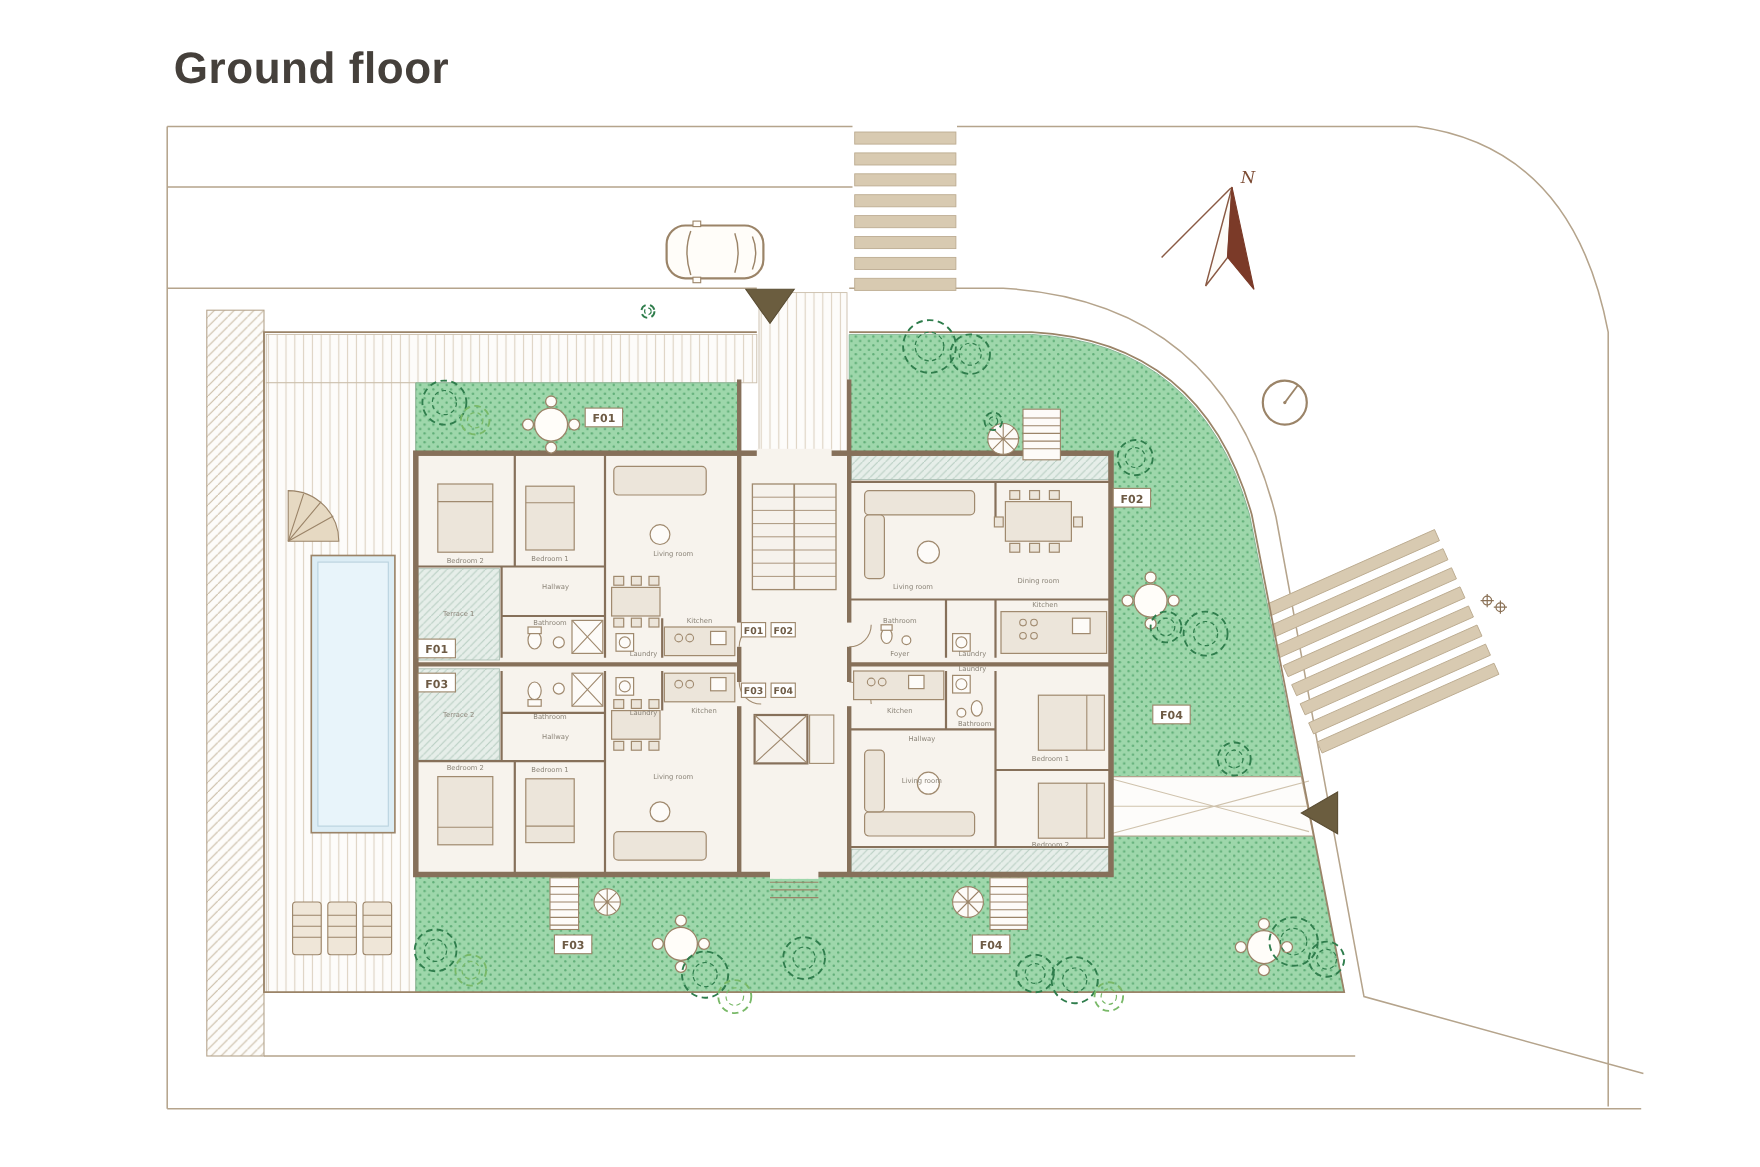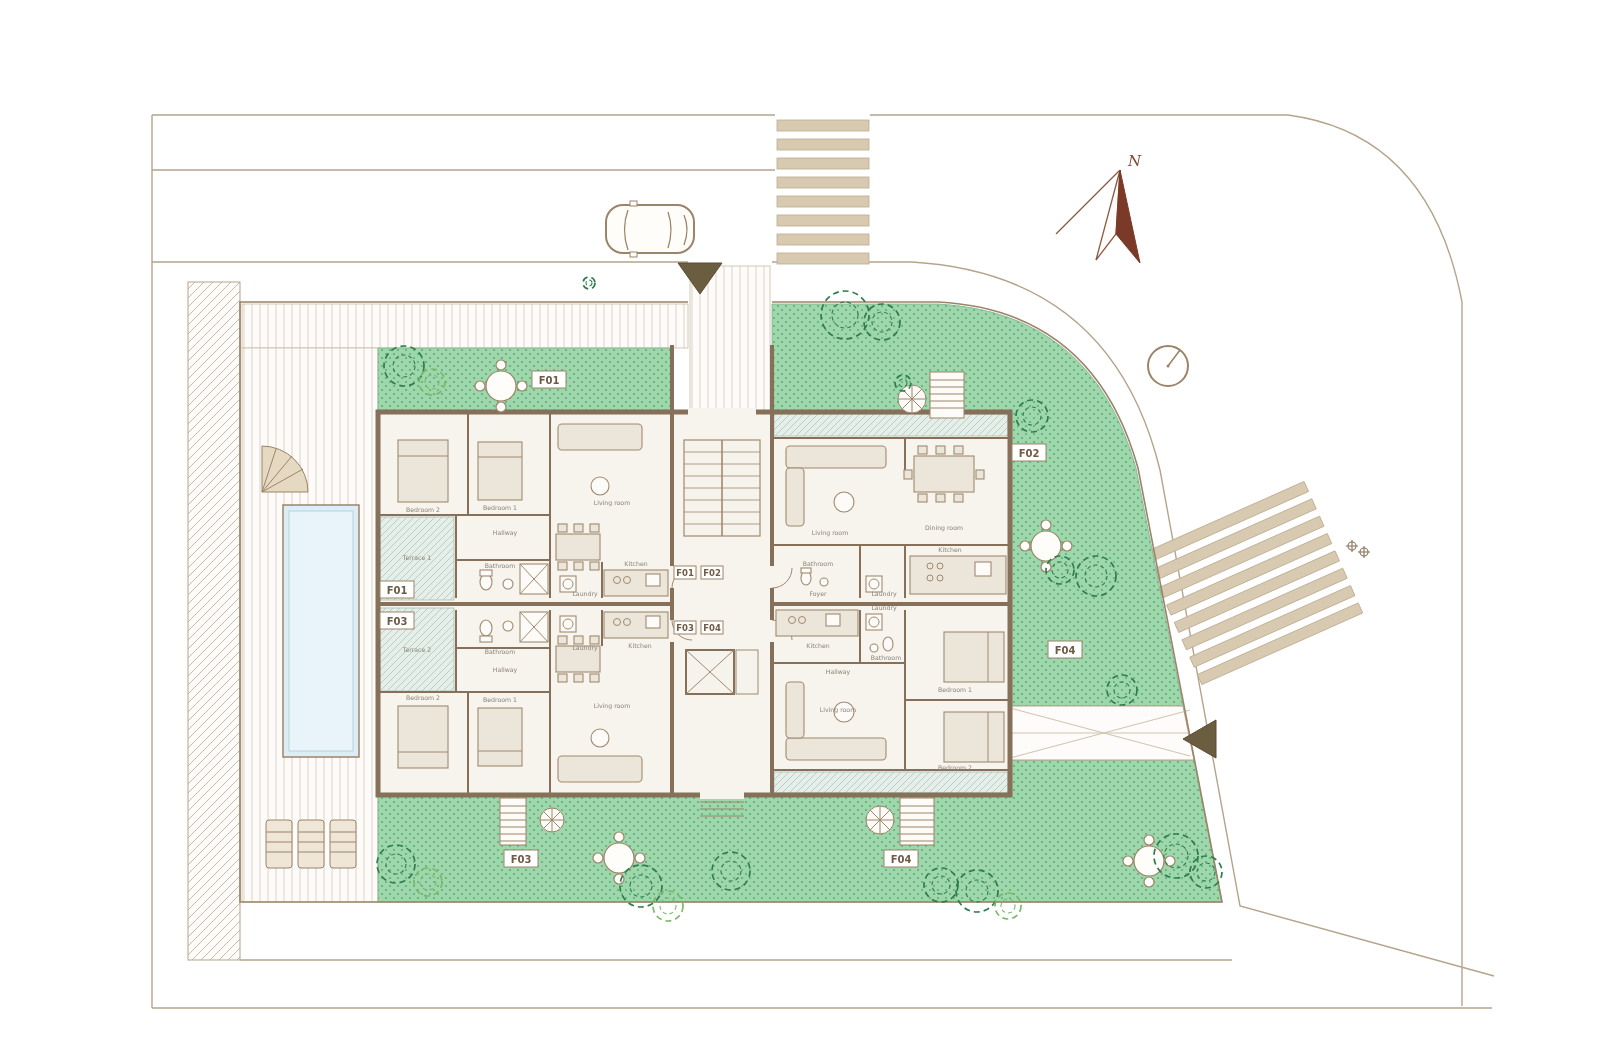--- a/index.html
+++ b/index.html
@@ -19,20 +19,21 @@
   .rlabel{font:6.2px "DejaVu Sans",sans-serif;fill:#8b8478;text-anchor:middle;}
   .lbox{fill:#ffffff;stroke:#9b8468;stroke-width:1;}
   .furn{fill:#ece5da;stroke:#a08a6f;stroke-width:1.1;}
   .furnln{stroke:#a08a6f;stroke-width:1;fill:none;}
   .wfix{fill:#fdfbf8;stroke:#a08a6f;stroke-width:1.1;}
 </style>
 </head>
 <body>
 
 <div class="canvas">
+  <div class="page-title">Ground floor</div>
 
   <svg width="1600" height="1061" viewBox="0 0 1600 1061">
     <defs>
       <pattern id="greenDots" width="8" height="8" patternUnits="userSpaceOnUse">
         <rect width="8" height="8" fill="#9ed7ab"></rect>
         <circle cx="2" cy="2" r="1.1" fill="#5fae77"></circle>
         <circle cx="6" cy="6" r="1.1" fill="#5fae77"></circle>
       </pattern>
       <pattern id="boards" width="8" height="8" patternUnits="userSpaceOnUse">
         <rect width="8" height="8" fill="#fdfcfa"></rect>

